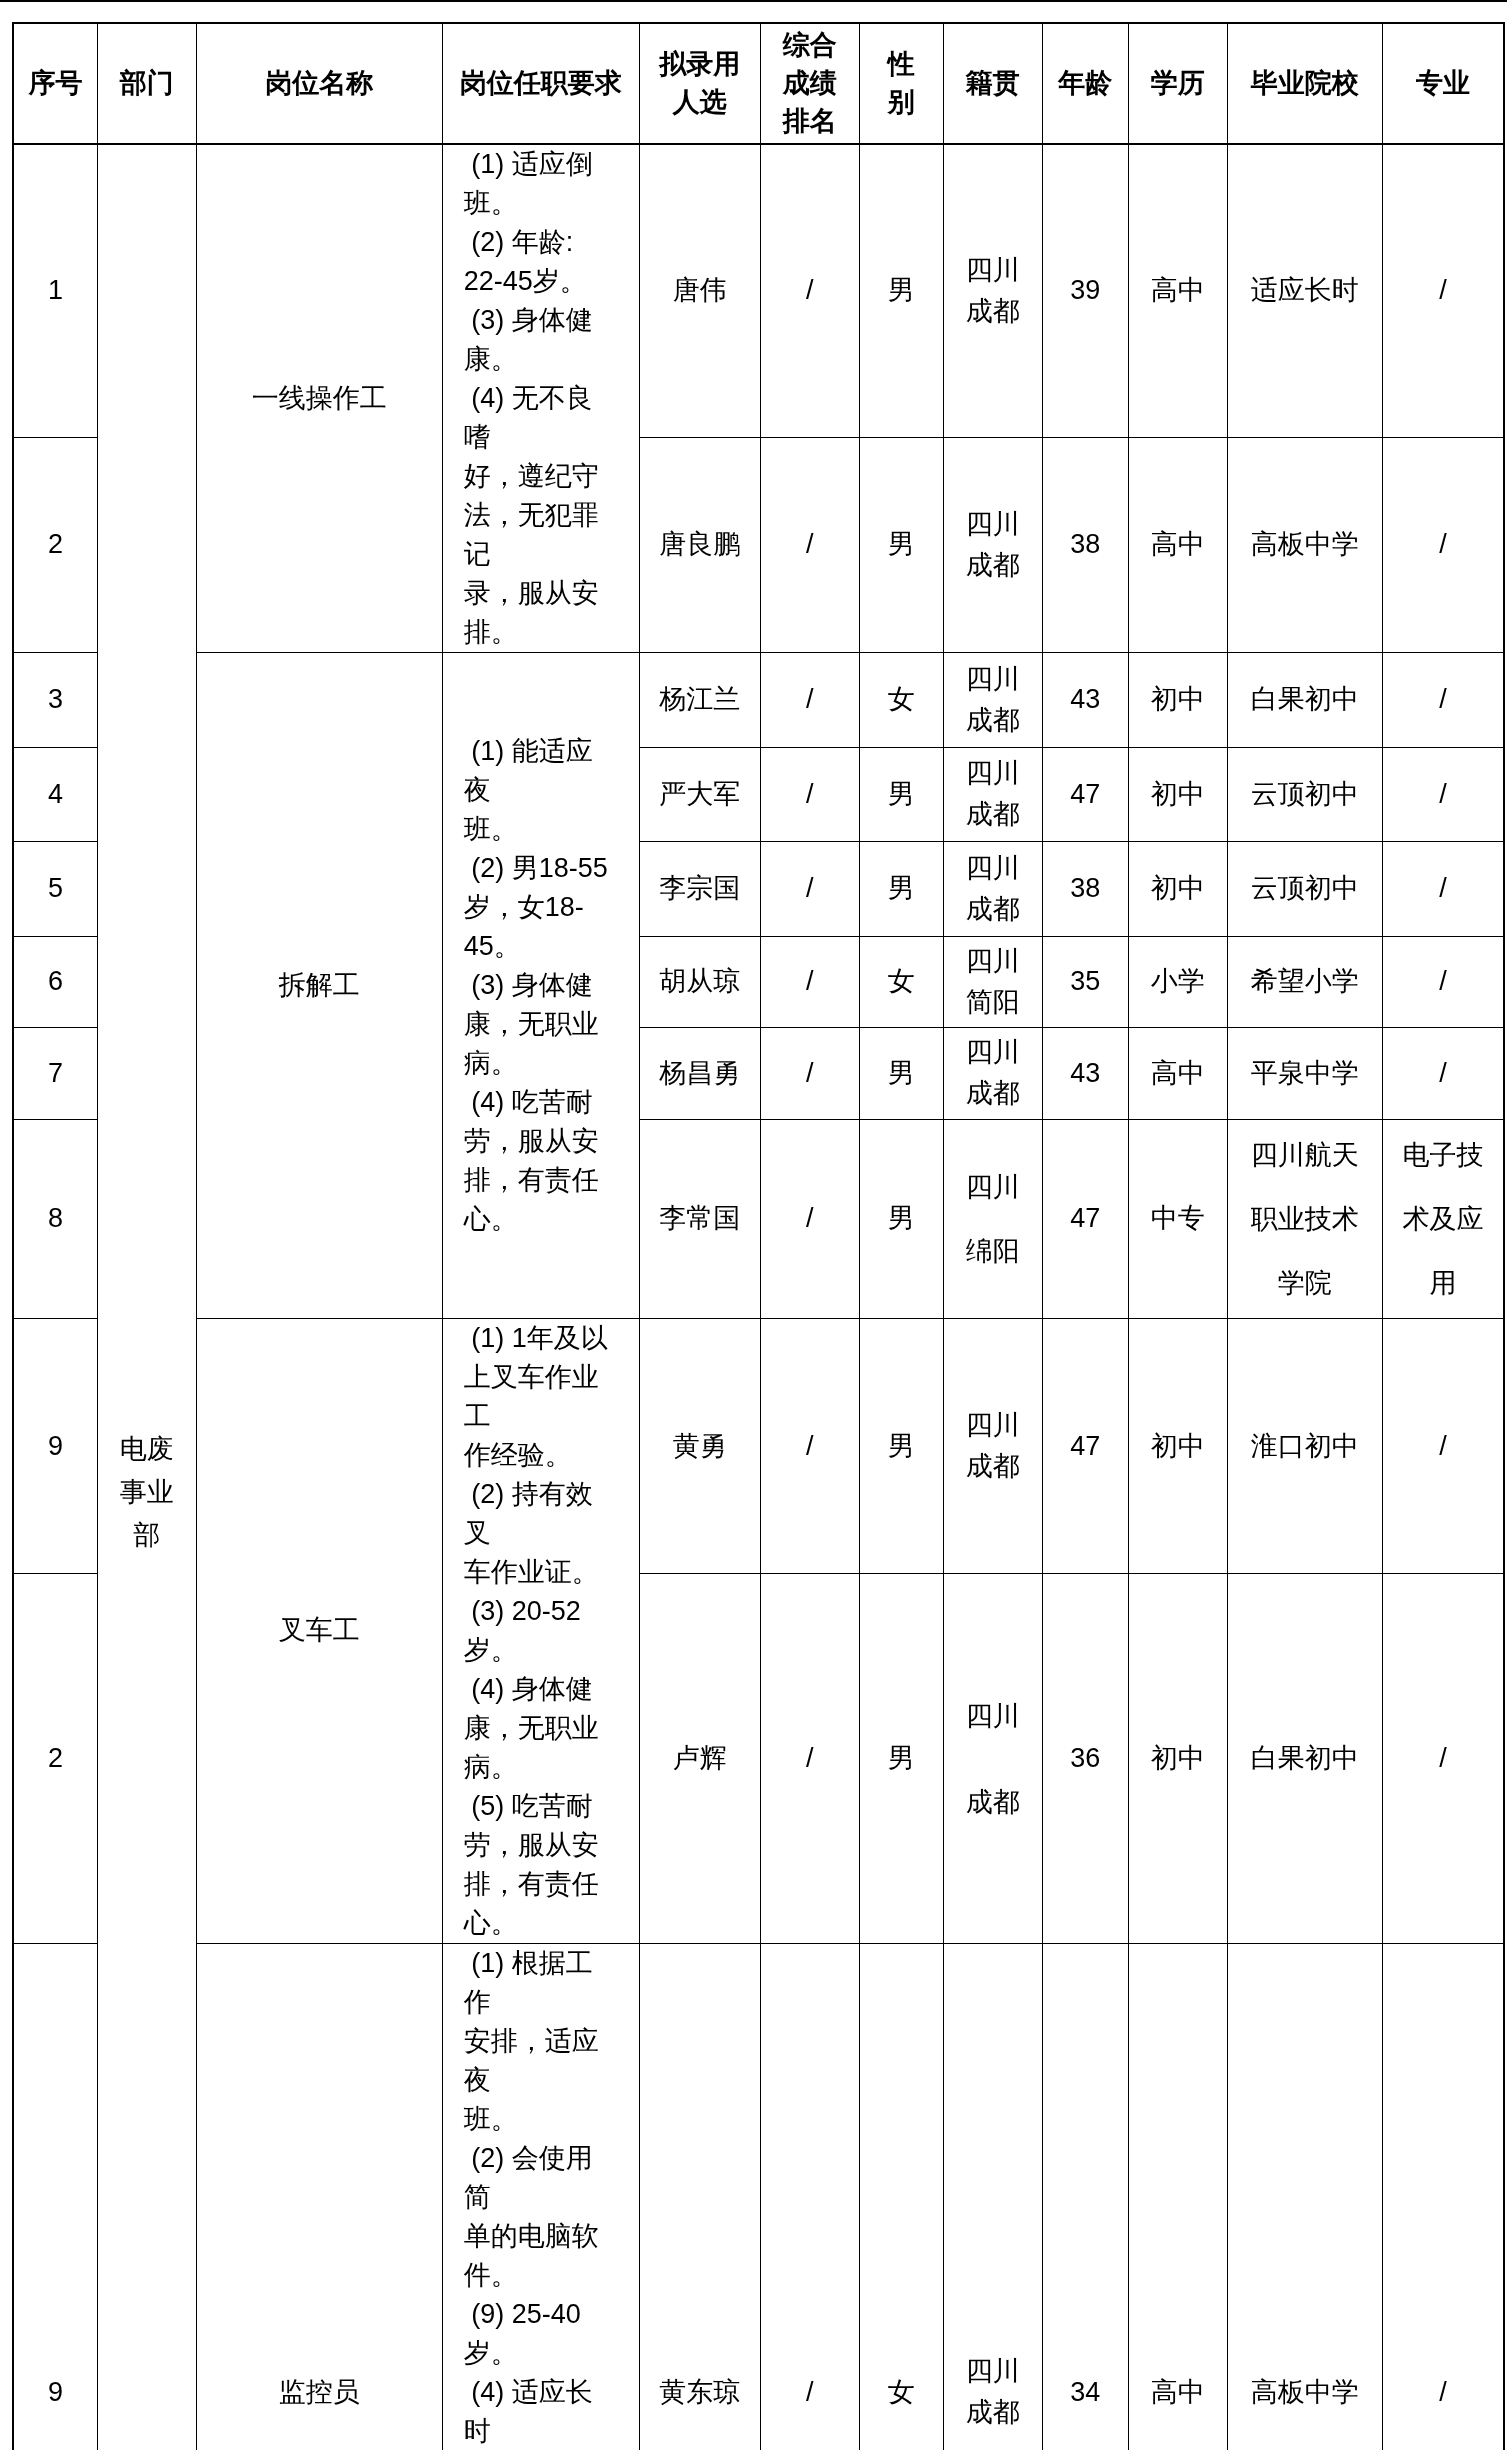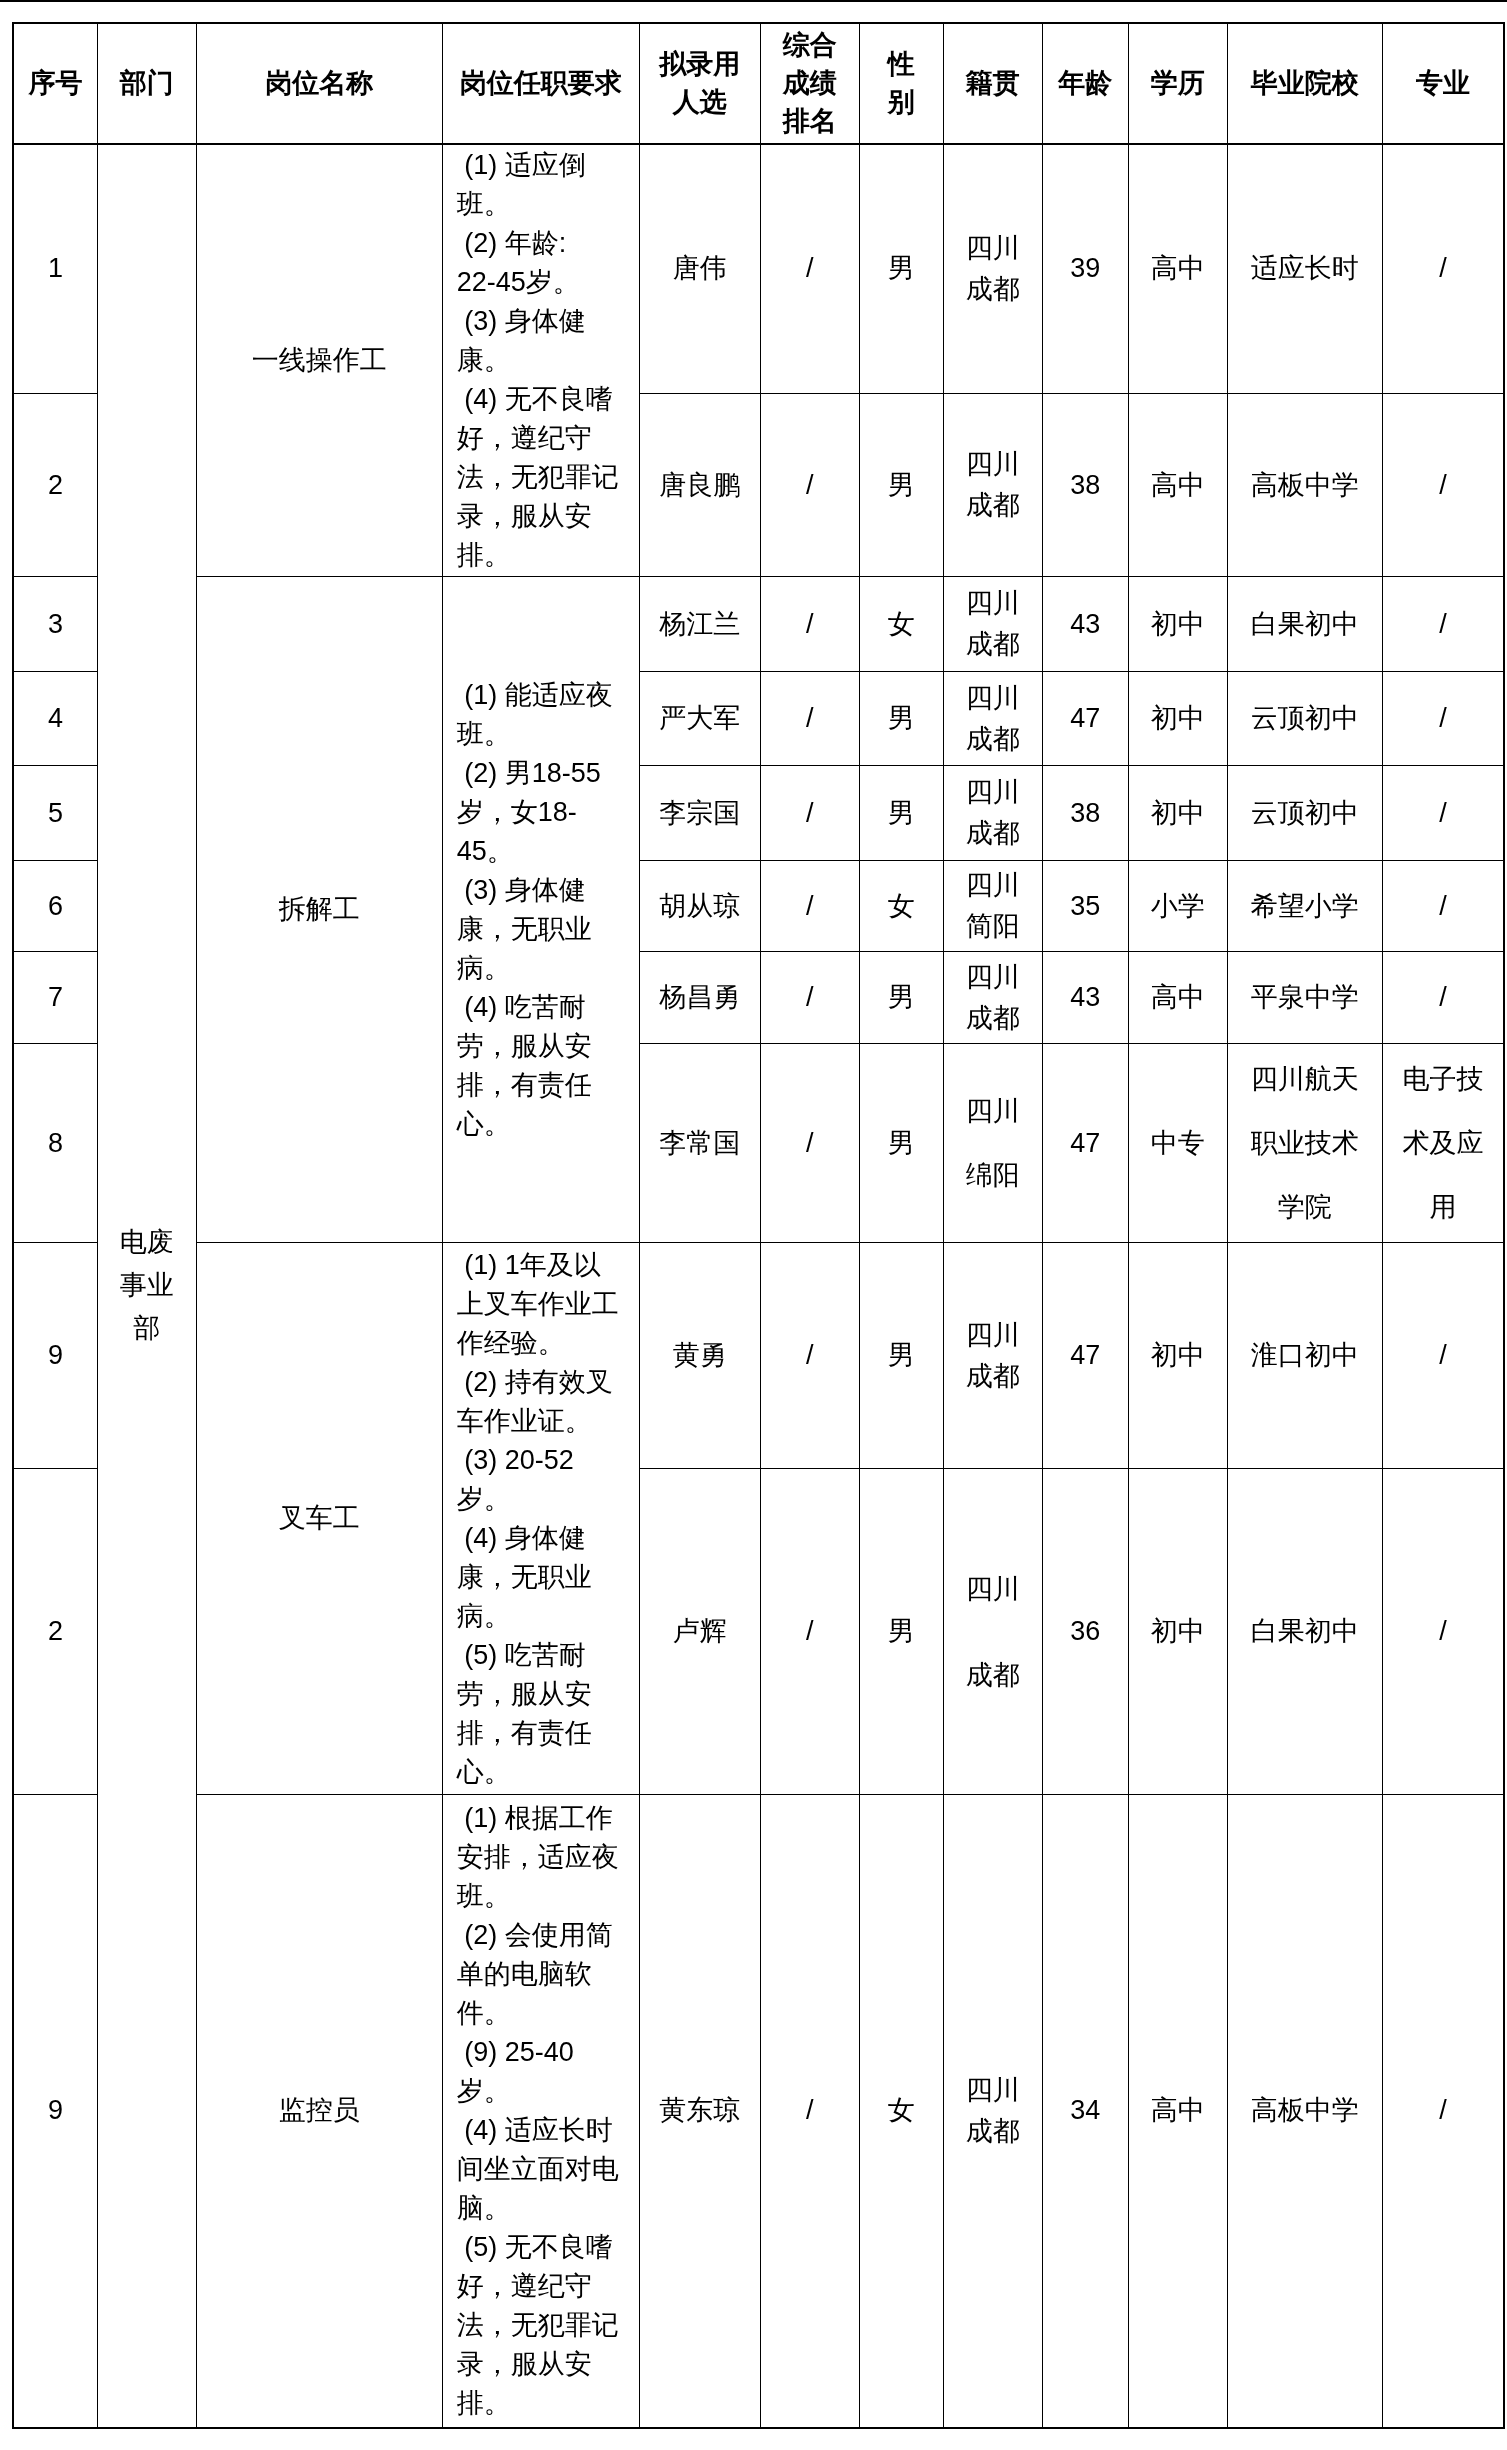--- a/index.html
+++ b/index.html
@@ -46,21 +46,21 @@
   }
   table.roster tr.header td {
     font-weight: bold;
     line-height: 38px;
     border-bottom: 2.8px solid #000000;
   }
   table.roster td.req {
     text-align: left;
     white-space: pre-wrap;
     line-height: 39px;
-    padding: 0 14px;
+    padding: 0 21px;
   }
   table.roster td.lh-tall  { line-height: 64px; }
   table.roster td.lh-xtall { line-height: 86px; }
 </style>
 </head>
 <body>
 
 <div class="page">
   <div class="top-edge-line"></div>
 

